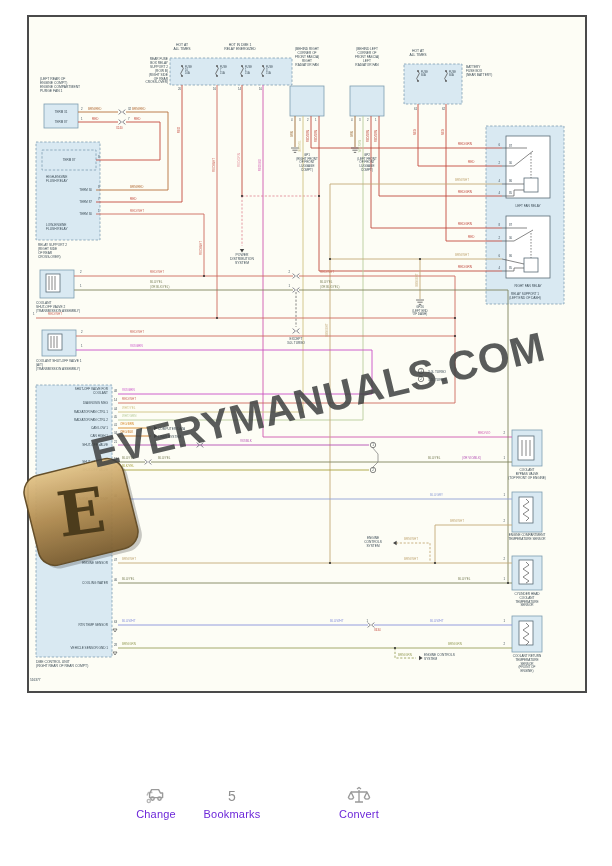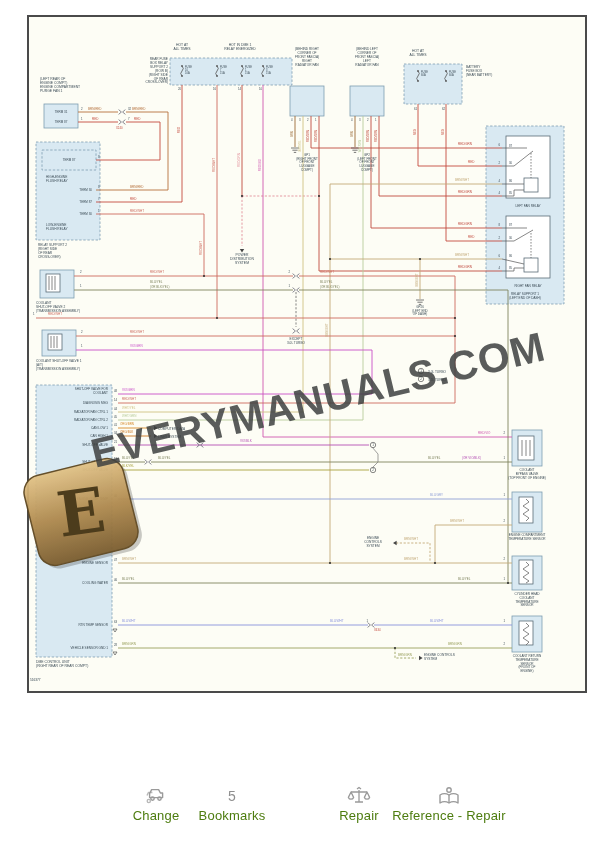--- a/index.html
+++ b/index.html
@@ -3,21 +3,21 @@
 <meta charset="utf-8">
 <style>
   html,body{margin:0;padding:0;background:#fff;}
   #stage{position:relative;width:612px;height:866px;background:#ffffff;overflow:hidden;
          font-family:"Liberation Sans",sans-serif;}
   #diagram-svg{position:absolute;left:0;top:0;}
   .toolbar{position:absolute;left:0;top:782px;width:612px;height:60px;background:#fff;}
   .titem{position:absolute;top:4px;text-align:center;cursor:pointer;}
   .ticon{display:block;height:22px;line-height:22px;}
   .tbadge{display:block;height:22px;line-height:20px;font-size:14px;color:#8f8f8f;}
-  .tlabel{display:block;font-size:13px;color:#4d7c0f;letter-spacing:.2px;white-space:nowrap;}
+  .tlabel{display:block;font-size:11px;color:#6d28d9;letter-spacing:.2px;white-space:nowrap;}
 </style>
 </head>
 <body>
 
 <div id="stage">
   <svg id="diagram-svg" width="612" height="866" viewBox="0 0 612 866">
       <rect x="28" y="16" width="558" height="676" fill="#fdfdf5" stroke="#4a4a4a" stroke-width="2"></rect>
       <rect x="44" y="104" width="34" height="24" stroke-width="0.8" fill="#d9e9f2" stroke="#7d9db1"></rect>
       <rect x="36" y="142" width="64" height="98" stroke-width="0.8" fill="#d9e9f2" stroke="#7d9db1" stroke-dasharray="2.4,1.7"></rect>
       <rect x="42" y="150" width="54" height="20" stroke-width="0.8" fill="#d9e9f2" stroke="#7d9db1" stroke-dasharray="2.4,1.7"></rect>
@@ -422,28 +422,16 @@
     <div class="titem" style="left:319px;width:80px">
       <span class="ticon">
         <svg width="26" height="20" viewBox="0 0 26 20">
             <g fill="none" stroke="#9a9a9a" stroke-width="1.3" stroke-linejoin="round">
           <path d="M13 4 V16 M9 16 h8 M5 6 h16"></path>
           <path d="M5 6 l-2.6 5.4 a2.8 2.8 0 0 0 5.2 0 Z M21 6 l-2.6 5.4 a2.8 2.8 0 0 0 5.2 0 Z"></path>
           <path d="M11 3 l2-1.6 2 1.6"></path>
             </g>
           </svg>
       </span>
-      <span class="tlabel">Repair</span>
-    </div>
-    <div class="titem" style="left:379px;width:140px">
-      <span class="ticon">
-        <svg width="24" height="20" viewBox="0 0 24 20">
-            <g fill="none" stroke="#9a9a9a" stroke-width="1.4" stroke-linejoin="round">
-          <circle cx="12" cy="4" r="2.2"></circle>
-          <path d="M3 9 c3-1.8 6-1.8 9 0 c3-1.8 6-1.8 9 0 V17 c-3-1.8-6-1.8-9 0 c-3-1.8-6-1.8-9 0 Z"></path>
-          <path d="M12 9 V17"></path>
-            </g>
-          </svg>
-      </span>
-      <span class="tlabel">Reference - Repair</span>
+      <span class="tlabel">Convert</span>
     </div>
   </nav>
 </div>
 
 </body></html>

